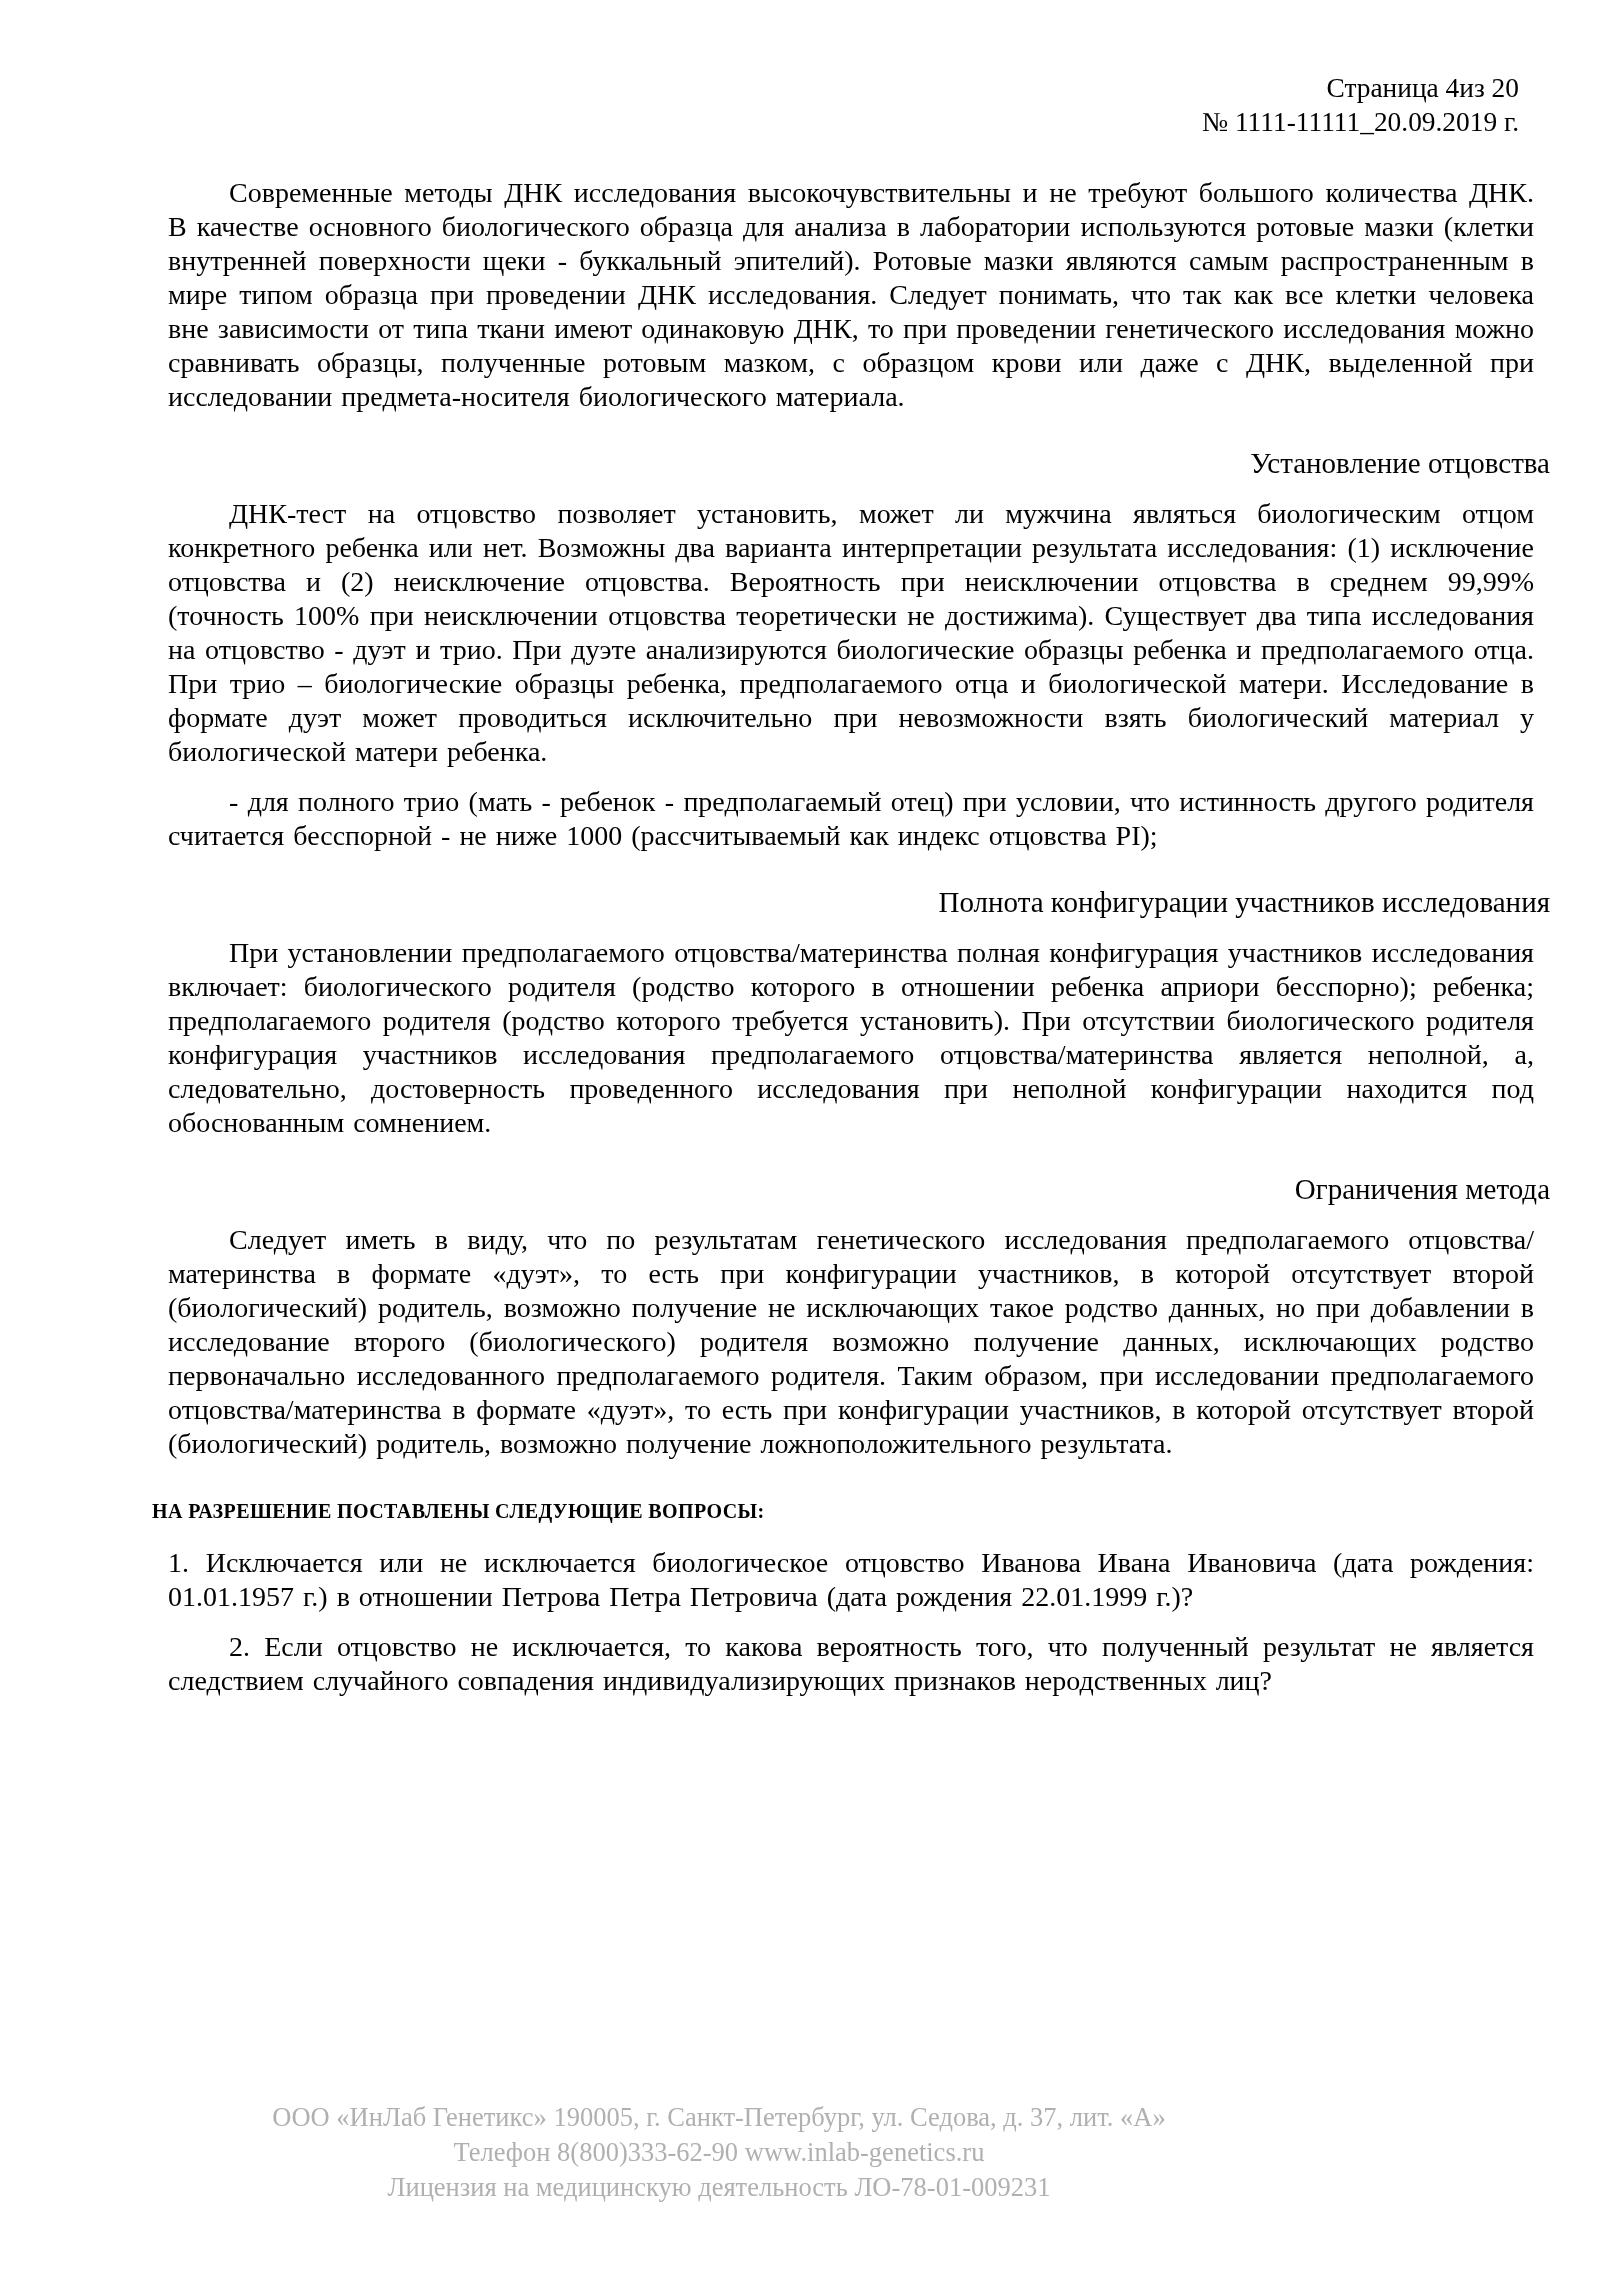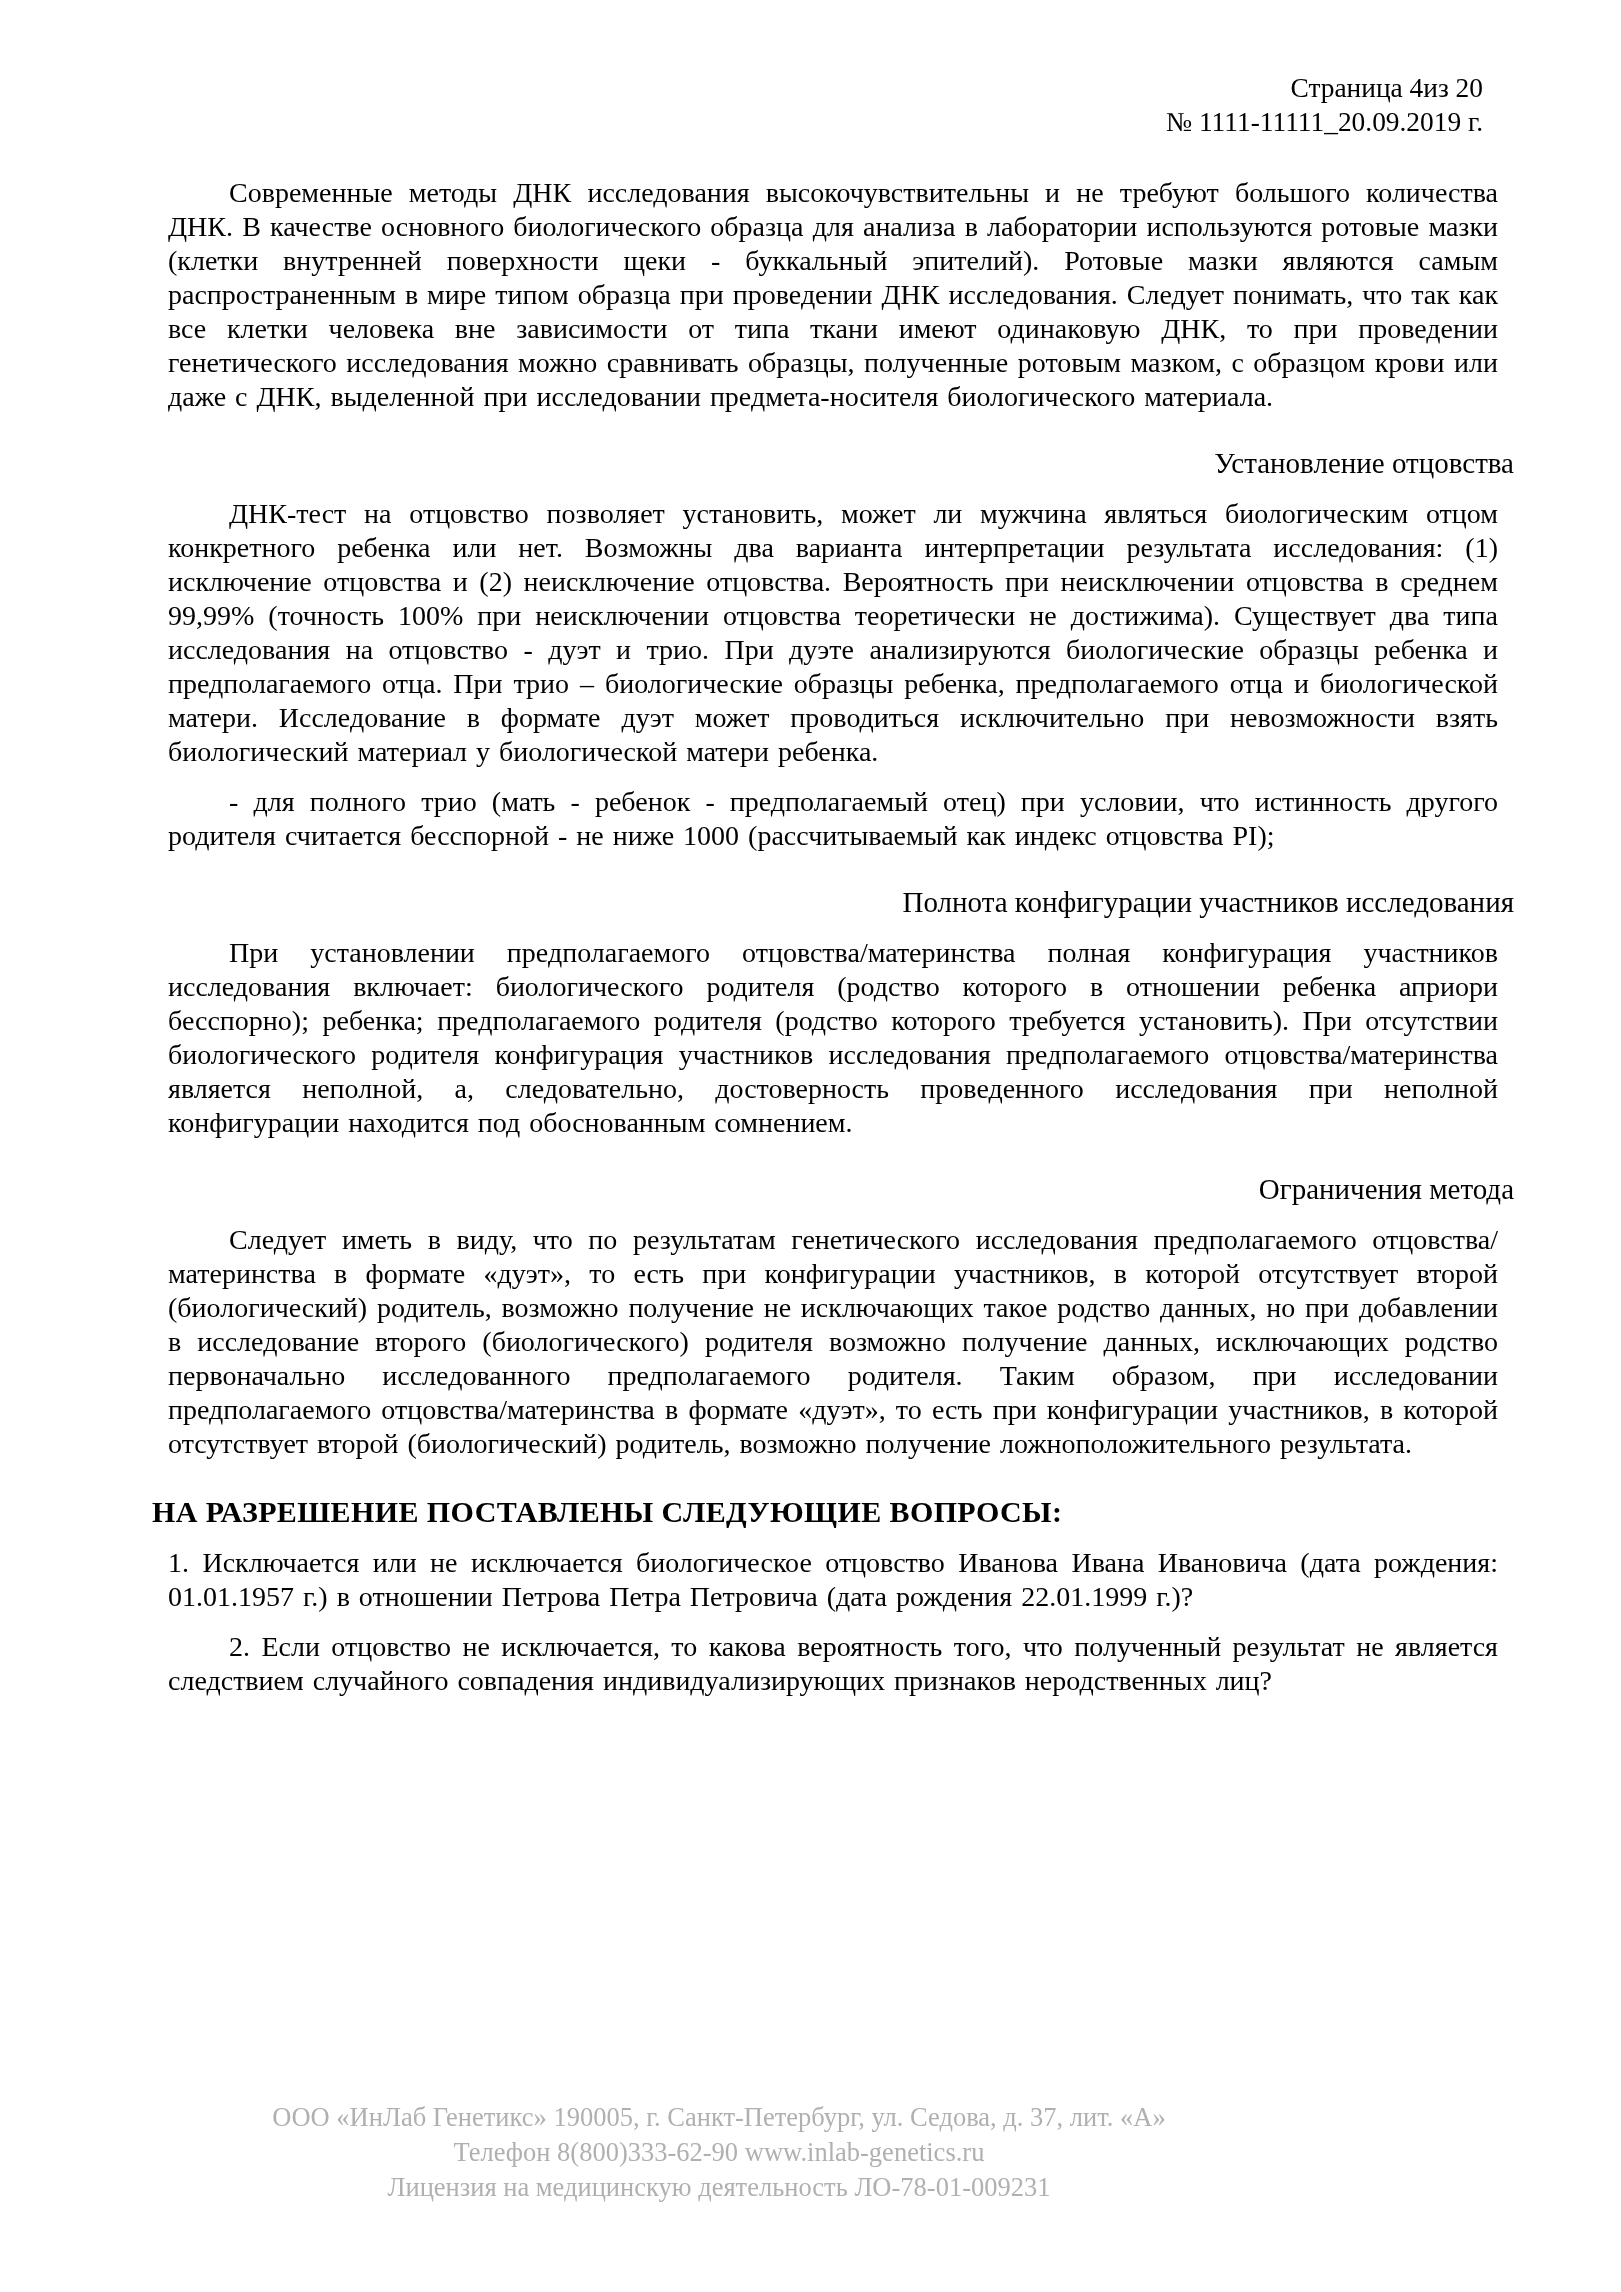--- a/index.html
+++ b/index.html
@@ -8,21 +8,21 @@
     height: 2293px;
     background: #ffffff;
     color: #000000;
     font-family: "Liberation Serif", "DejaVu Serif", serif;
     position: relative;
     overflow: hidden;
   }
   .page {
     position: absolute;
     inset: 0;
-    padding: 71px 107px 0 152px;
+    padding: 71px 71px 0 152px;
     box-sizing: border-box;
   }
   .doc-header {
     text-align: right;
     font-size: 27.4px;
     line-height: 34px;
     padding-right: 31px;
     white-space: nowrap;
   }
   .doc-body { margin-top: 37px; }
@@ -36,21 +36,21 @@
   .indent { text-indent: 61px; }
   h2.heading {
     margin: 32px 0 5.9px 0;
     font-size: 29px;
     line-height: 35px;
     text-align: right;
     font-weight: normal;
   }
   h2.questions-heading {
     margin: 32px 0 3.9px 0;
-    font-size: 30px;
+    font-size: 20px;
     line-height: 37px;
     text-align: left;
     font-weight: bold;
     letter-spacing: 0.4px;
   }
   .q2 { margin-top: 9.8px; }
   .doc-footer {
     position: absolute;
     top: 2100px;
     left: 0;

